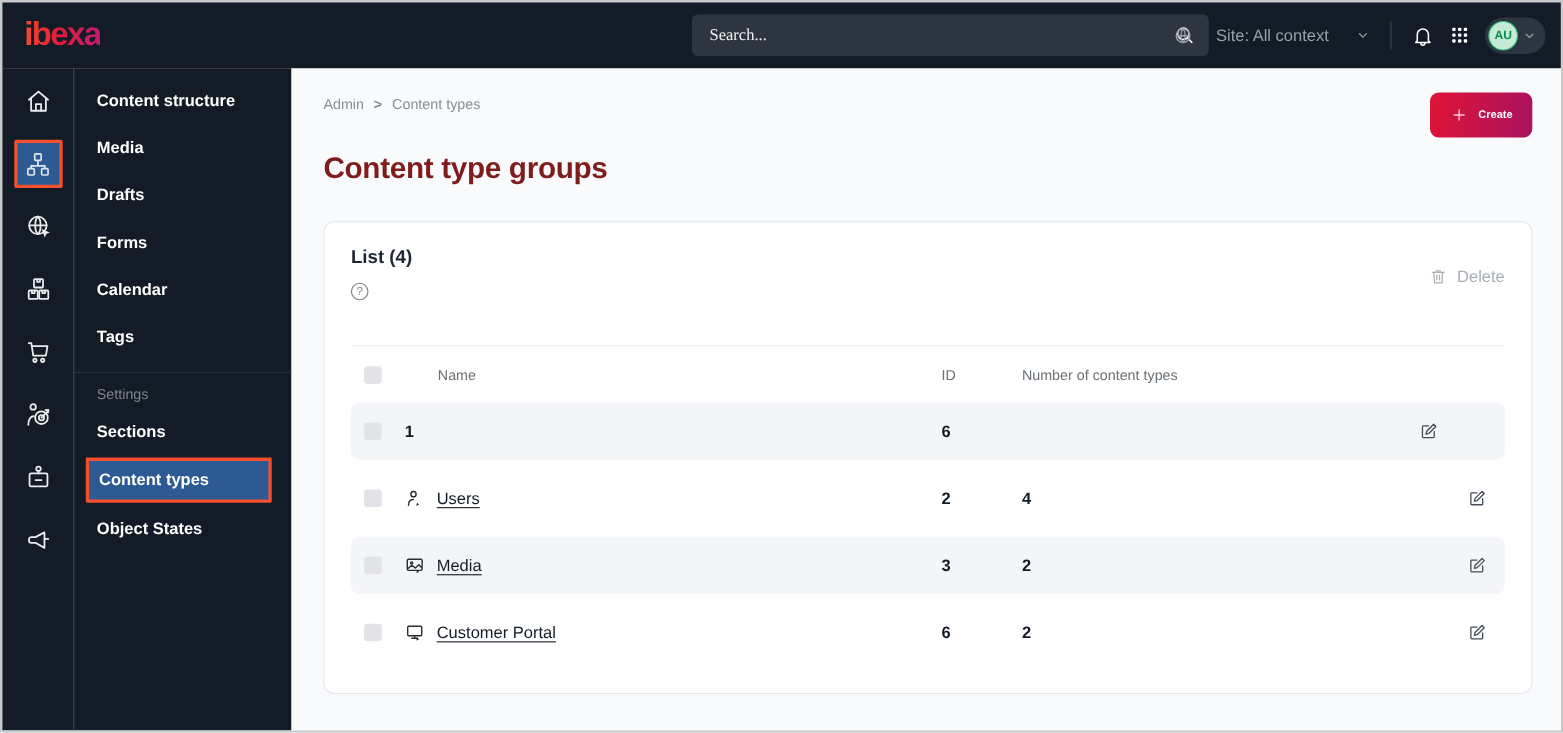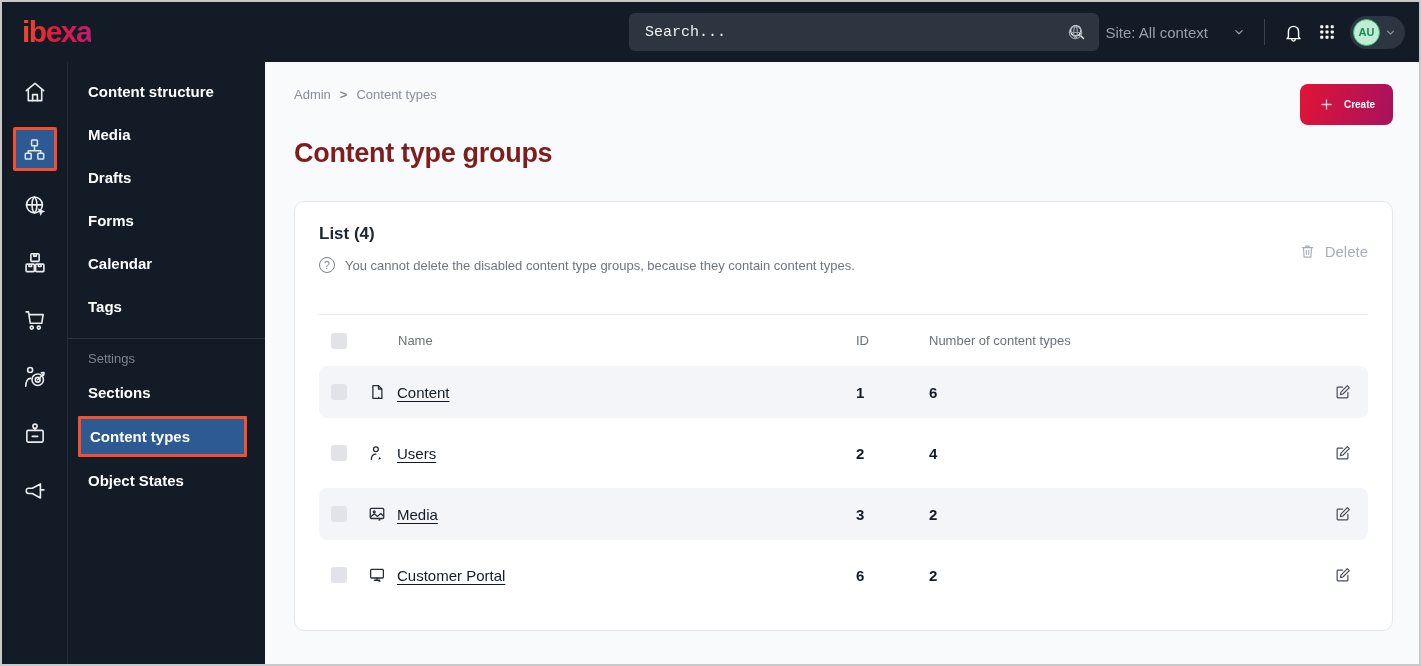--- a/index.html
+++ b/index.html
@@ -23,21 +23,21 @@
     -webkit-background-clip:text; background-clip:text; color:transparent;
     padding-left:4px;
   }
   .search-box {
     position:absolute; left:627px; top:11px; width:470px; height:38px;
     background:#2d3640; border-radius:6px; display:flex; align-items:center;
     padding:0 12px 0 16px;
   }
   .search-box input {
     flex:1; background:transparent; border:none; outline:none;
-    color:#a3a3a3; font-size:15px; font-family:Liberation Mono, monospace;
+    color:#a3a3a3; font-size:15px; font-family:Liberation Serif, serif;
   }
   .search-box input::placeholder { color:#eef0f2; opacity:1; }
   .search-icon { color:#eef0f2; display:flex; }
   .topbar-right {
     position:absolute; right:14px; top:0; height:60px;
     display:flex; align-items:center; gap:14px;
   }
   .site-context {
     display:flex; align-items:center; gap:20px; color:#97a0a9; font-size:15px;
     cursor:pointer;
@@ -333,21 +333,20 @@
       </div>
 
       <h1 class="page-title">Content type groups</h1>
 
       <section class="card">
         <div class="card-header">
           <div class="list-left">
             <div class="list-title">List (4)</div>
             <div class="info-row">
               <span class="q-circle">?</span>
-              <span class="info-text">You cannot delete the disabled content type groups, because they contain content types.</span>
             </div>
           </div>
           <button class="delete-btn">
             <span>
               <svg width="17" height="17" viewBox="0 0 24 24" fill="none" stroke="currentColor" stroke-width="1.6" stroke-linecap="round" stroke-linejoin="round">
                 <path d="M4.5 6.5h15"></path>
                   <path d="M9.5 6.5v-2h5v2"></path>
                   <path d="M6.3 6.5l.9 13.5h9.6l.9-13.5"></path>
                   <path d="M10.3 10.2v6M13.7 10.2v6"></path>
               </svg>
@@ -362,30 +361,20 @@
             <span class="col-name">Name</span>
             <span>ID</span>
             <span>Number of content types</span>
             <span></span>
           </div>
 
           <div class="rows">
 
             <div class="trow data-row striped">
               <span class="checkbox"></span>
-              <span class="cell-name">
-                <span class="row-type-icon">
-                  <svg width="18" height="18" viewBox="0 0 24 24" fill="none" stroke="currentColor" stroke-width="1.7" stroke-linejoin="round">
-                    <path d="M6.5 3.5h7.5l4.5 4.5v12.5h-12z"></path>
-                      <path d="M14 3.5V8h4.5"></path>
-                    <path fill="currentColor" stroke="none" d="M12.7 21.6l1.2-3.5 2.3 2.3z"></path>
-                  </svg>
-                </span>
-                <a class="row-link">Content</a>
-              </span>
               <span class="num-cell">1</span>
               <span class="num-cell">6</span>
               <button class="edit-btn">
                 <svg width="18" height="18" viewBox="0 0 24 24" fill="none" stroke="currentColor" stroke-width="1.6" stroke-linecap="round" stroke-linejoin="round">
                   <path d="M11.5 5.5H5.2a1 1 0 0 0-1 1v12.3a1 1 0 0 0 1 1h12.3a1 1 0 0 0 1-1V12.5"></path>
                   <path d="M9.3 12.1 17.8 3.6l2.6 2.6-8.5 8.5-3.4.8z"></path>
                 </svg>
               </button>
             </div>
 

